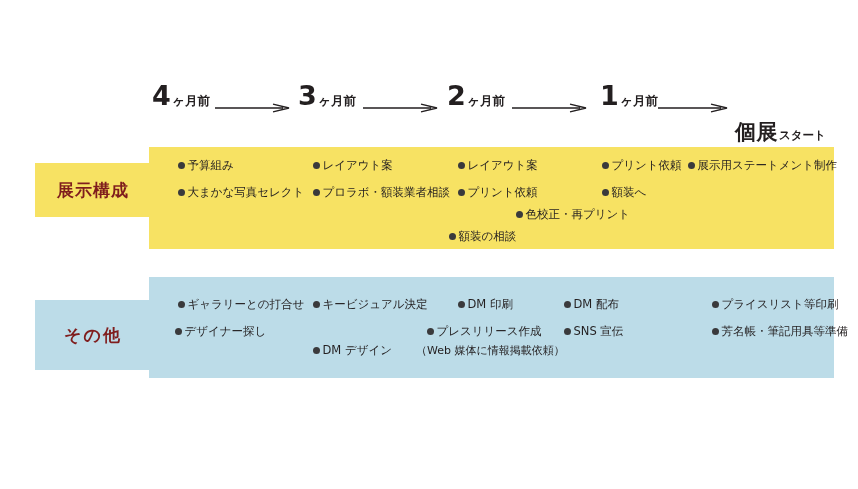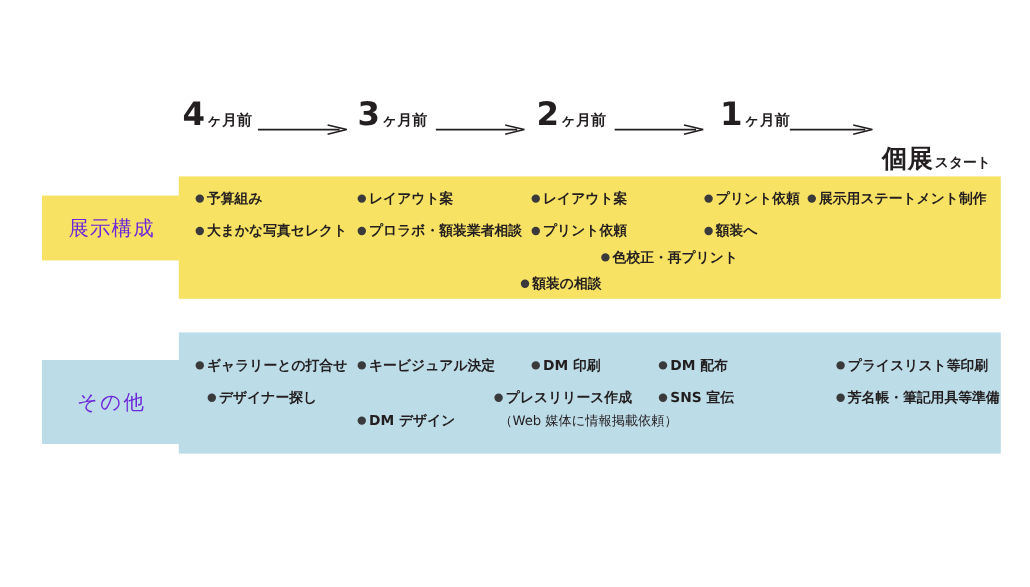--- a/index.html
+++ b/index.html
@@ -74,37 +74,38 @@
   #band-blue   { top: 277px; height: 101px; background: #bcdce8; }
 
   .cat-label {
     position: absolute;
     left: 35px;
     width: 116px;
     display: flex;
     align-items: center;
     justify-content: center;
     font-size: 17px;
-    font-weight: 400;
+    font-weight: 700;
     letter-spacing: 1px;
-    color: #6d28d9;
+    color: #7f1d1d;
   }
   #cat-yellow { top: 163px; height: 54px; background: #f7e263; }
   #cat-blue   { top: 300px; height: 70px; background: #bcdce8; letter-spacing: 2px; }
 
   
   .task {
     position: absolute;
     white-space: nowrap;
     font-size: 11.5px;
-    font-weight: 700;
+    font-weight: 400;
     line-height: 1;
     color: #231f20;
     display: flex;
     align-items: center;
+    margin-left: 15px;
   }
   .task .dot {
     width: 7px;
     height: 7px;
     border-radius: 50%;
     background: #3a3a3c;
     display: inline-block;
     margin-right: 2.5px;
     flex: 0 0 auto;
   }
@@ -212,21 +213,21 @@
     <span>展示用ステートメント制作</span>
   </div>
 
 <div class="band" id="band-blue"></div>
 <div class="cat-label" id="cat-blue">その他</div>
 
 <div class="task" style="left:163px;top:299px">
     <span class="dot"></span>
     <span>ギャラリーとの打合せ</span>
   </div>
-<div class="task" style="left:173px;top:326px">
+<div class="task" style="left:160px;top:326px">
     <span class="dot"></span>
     <span>デザイナー探し</span>
   </div>
 <div class="task" style="left:298px;top:299px">
     <span class="dot"></span>
     <span>キービジュアル決定</span>
   </div>
 <div class="task" style="left:298px;top:345px">
     <span class="dot"></span>
     <span>DM デザイン</span>

